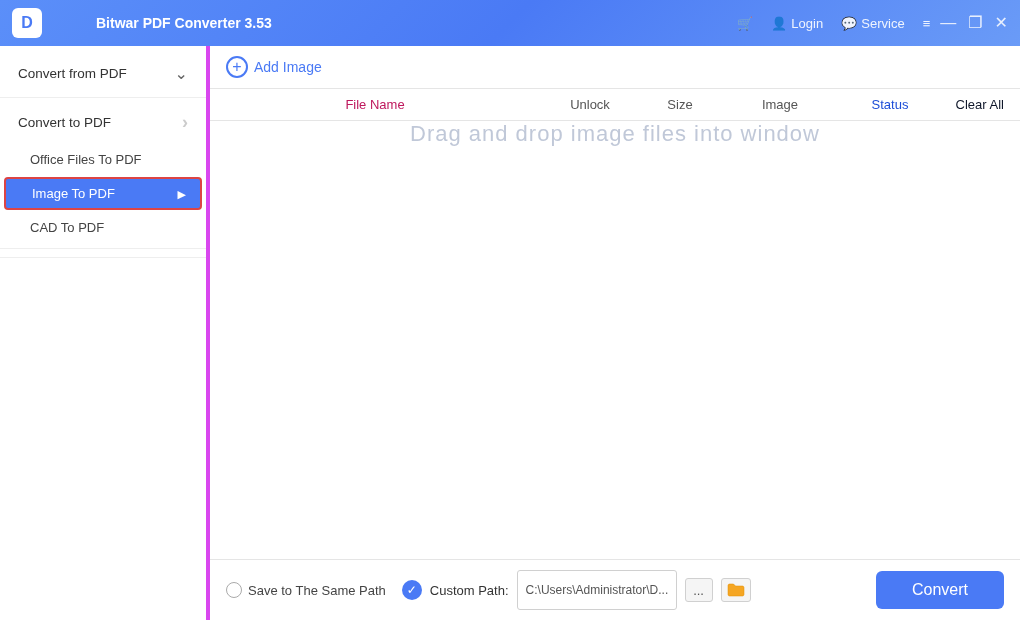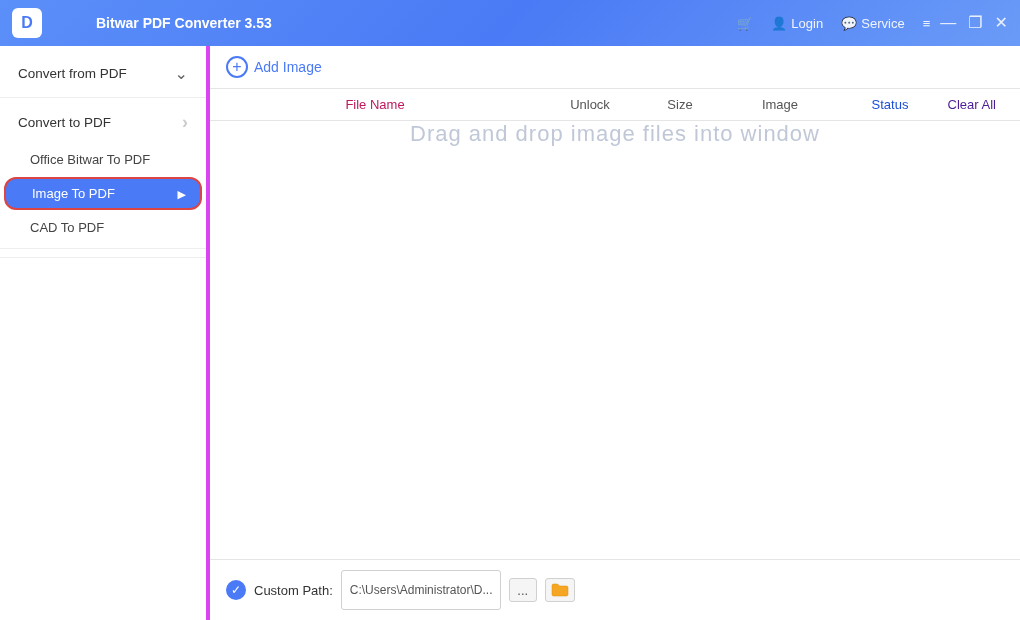--- a/index.html
+++ b/index.html
@@ -64,21 +64,21 @@
       color: #444;
       font-size: 13px;
       display: flex;
       align-items: center;
       justify-content: space-between;
     }
     .submenu-item.active {
       background: #4a7af5;
       color: white;
       border: 2px solid #d44;
-      border-radius: 12px;
+      border-radius: 4px;
       margin: 1px 4px;
       padding: 7px 14px 7px 26px;
     }
 
     
     .content-area {
       flex: 1;
       display: flex;
       flex-direction: column;
       background: white;
@@ -117,21 +117,21 @@
       align-items: center;
       border-bottom: 1px solid #e5e5e5;
       padding: 8px 0;
       background: white;
     }
     .th-filename { flex: 1; text-align: center; color: #be185d; font-size: 13px; padding: 0 16px; }
     .th-preview { width: 100px; text-align: center; color: #555; font-size: 13px; }
     .th-size { width: 80px; text-align: center; color: #555; font-size: 13px; }
     .th-sort { width: 120px; text-align: center; color: #555; font-size: 13px; }
     .th-status { width: 100px; text-align: center; color: #1d4ed8; font-size: 13px; }
-    .th-clearall { width: 80px; text-align: right; padding-right: 24px; color: #4c1d95; font-size: 13px; cursor: pointer; }
+    .th-clearall { width: 80px; text-align: right; padding-right: 16px; color: #0f172a; font-size: 13px; cursor: pointer; }
 
     
     .drop-area {
       flex: 1;
       display: flex;
       align-items: flex-start;
       justify-content: center;
       color: #c0c8d8;
       font-size: 22px;
       font-weight: 300;
@@ -257,21 +257,21 @@
     </div>
 
     <div class="sidebar-divider"></div>
 
     <div class="sidebar-section-header">
       <span>Convert to PDF</span>
       <span class="chevron-right"></span>
     </div>
 
     <div class="submenu-item">
-      <span>Office Bitwar To PDF</span>
+      <span>Office Files To PDF</span>
     </div>
     <div class="submenu-item active">
       <span>Image To PDF</span>
       <span class="arrow-right"></span>
     </div>
     <div class="submenu-item">
       <span>CAD To PDF</span>
     </div>
 
     <div class="sidebar-divider"></div>
@@ -297,31 +297,36 @@
       <div class="th-sort">Image</div>
       <div class="th-status">Status</div>
       <div class="th-clearall">Clear All</div>
     </div>
 
     <div class="drop-area">
       <span>Drag and drop image files into window</span>
     </div>
 
     <div class="bottom-bar">
+      <div class="radio-option">
+        <span class="radio-circle"></span>
+        <span class="radio-label">Save to The Same Path</span>
+      </div>
 
       <div class="custom-path-section">
         <div class="checkmark-icon">✓</div>
         <span class="custom-path-label">Custom Path:</span>
         <input class="path-input" type="text" readonly="" value="C:\Users\Administrator\D..." style="">
         <div class="path-btn">
           <span>...</span>
         </div>
         <div class="folder-btn">
           <svg width="18" height="14" viewBox="0 0 18 14" fill="none">
             <path d="M1 2.5C1 1.67 1.67 1 2.5 1H6.5L8.5 3H15.5C16.33 3 17 3.67 17 4.5V11.5C17 12.33 16.33 13 15.5 13H2.5C1.67 13 1 12.33 1 11.5V2.5Z" fill="#f5a623" stroke="#e08c00" stroke-width="0.5"></path>
           </svg>
         </div>
       </div>
 
+      <button class="convert-btn">Convert</button>
     </div>
 
   </div>
 </div>
 
 </body></html>

